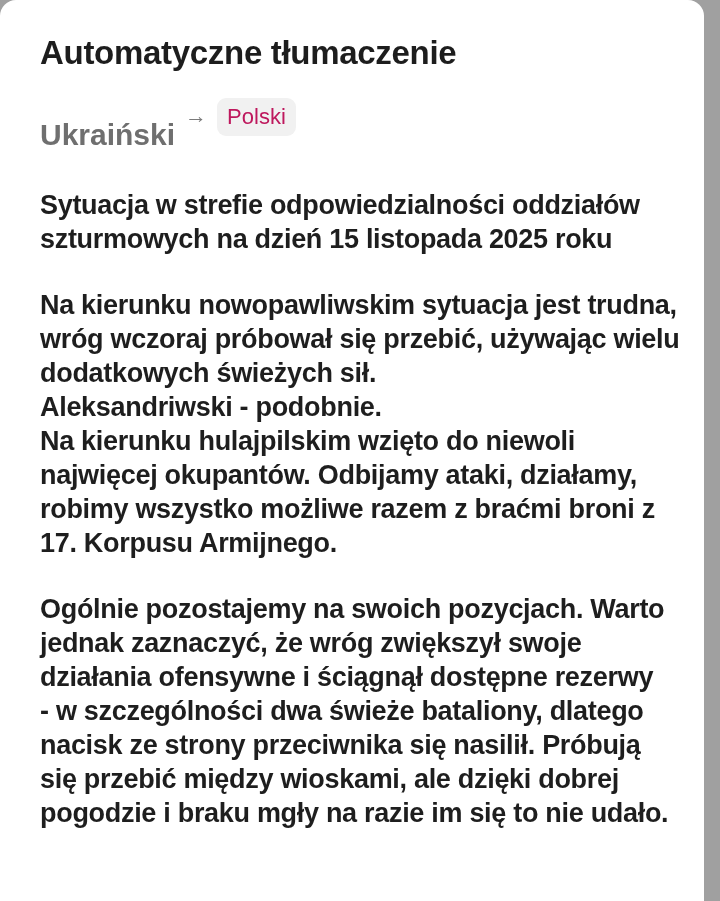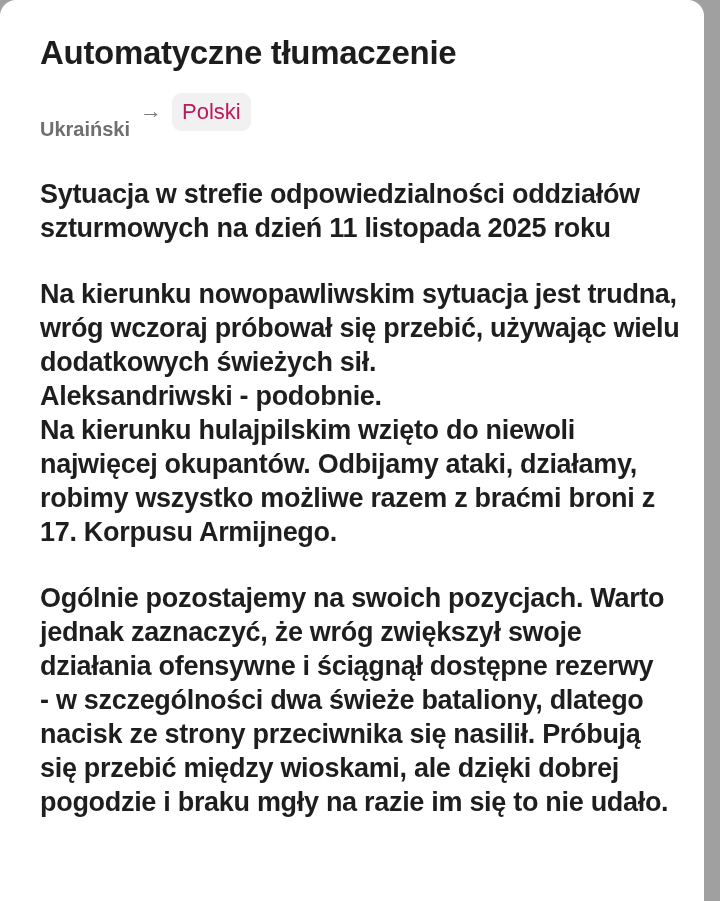--- a/index.html
+++ b/index.html
@@ -34,21 +34,21 @@
     color: #1d1d1d;
     letter-spacing: -0.3px;
   }
   .lang-row {
     margin-top: 10px;
     display: flex;
     align-items: center;
     gap: 10px;
   }
   .lang-src {
-    font-size: 20px;
+    font-size: 30px;
     font-weight: 700;
     color: #6f6f6f;
     margin-top: 36px;
   }
   .lang-arrow {
     font-size: 22px;
     font-weight: 400;
     color: #7a7a7a;
     line-height: 1;
     padding-bottom: 2px;
@@ -84,21 +84,21 @@
   <h1 class="title">Automatyczne tłumaczenie</h1>
 
   <div class="lang-row">
     <span class="lang-src">Ukraiński</span>
     <span class="lang-arrow">→</span>
     <span class="lang-badge">Polski</span>
   </div>
 
   <div class="body-text">
     <p>Sytuacja w strefie odpowiedzialności oddziałów
-szturmowych na dzień 11 listopada 2025 roku</p>
+szturmowych na dzień 15 listopada 2025 roku</p>
     <p>Na kierunku nowopawliwskim sytuacja jest trudna,
 wróg wczoraj próbował się przebić, używając wielu
 dodatkowych świeżych sił.
 Aleksandriwski - podobnie.
 Na kierunku hulajpilskim wzięto do niewoli
 najwięcej okupantów. Odbijamy ataki, działamy,
 robimy wszystko możliwe razem z braćmi broni z
 17. Korpusu Armijnego.</p>
     <p>Ogólnie pozostajemy na swoich pozycjach. Warto
 jednak zaznaczyć, że wróg zwiększył swoje

